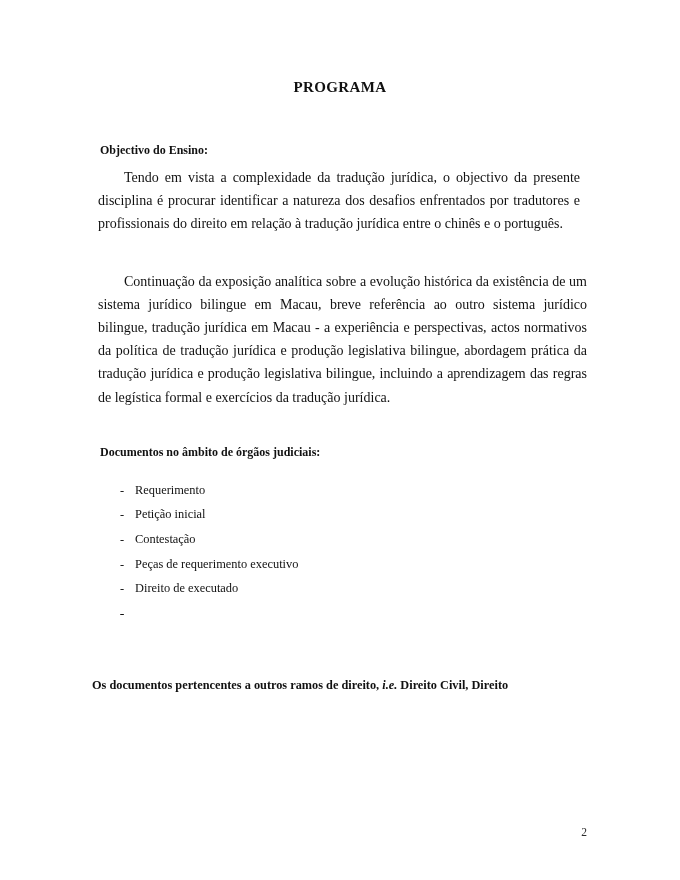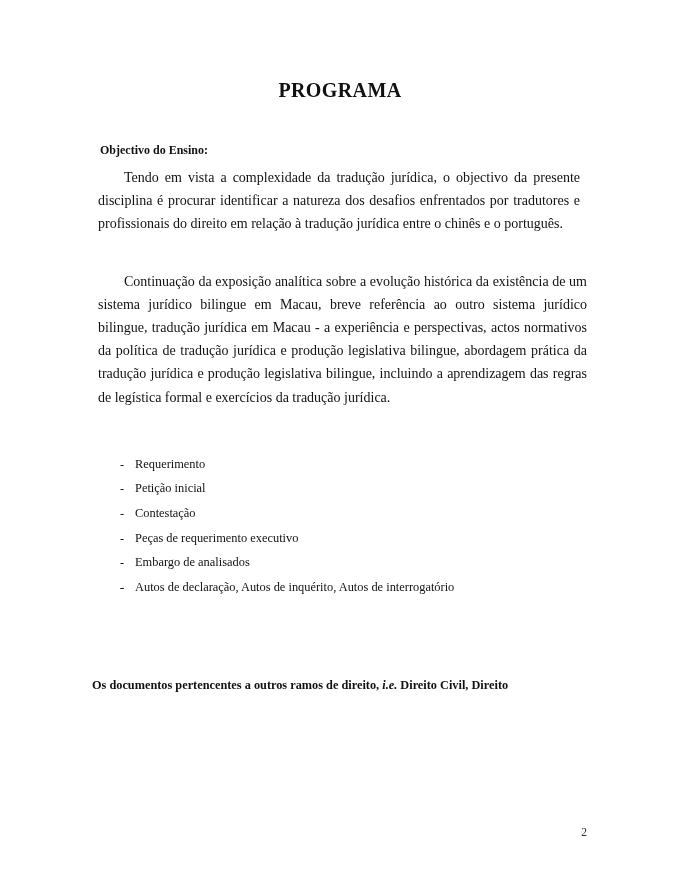--- a/index.html
+++ b/index.html
@@ -20,21 +20,21 @@
     box-sizing: border-box;
   }
 
   
   .doc-title {
     position: absolute;
     left: 0;
     top: 79px;
     width: 680px;
     text-align: center;
-    font-size: 20px;
+    font-size: 15px;
     font-weight: bold;
     letter-spacing: 0.4px;
   }
 
   
   .content {
     position: absolute;
     left: 98px;
     top: 140px;
     width: 490px;
@@ -136,20 +136,21 @@
 
     <div class="spacer-1"></div>
 
     <div class="section block-sumario">
       <p class="body-text">Continuação da exposição analítica sobre a evolução histórica da existência de um sistema jurídico bilingue em Macau, breve referência ao outro sistema jurídico bilingue, tradução jurídica em Macau - a experiência e perspectivas, actos normativos da política de tradução jurídica e produção legislativa bilingue, abordagem prática da tradução jurídica e produção legislativa bilingue, incluindo a aprendizagem das regras de legística formal e exercícios da tradução jurídica.</p>
     </div>
 
     <div class="spacer-2"></div>
 
     <div class="section block-documentos">
+      <h2 class="section-heading">Documentos no âmbito de órgãos judiciais:</h2>
 
       <div class="spacer-3"></div>
 
       <ul class="dash-list">
         <li>
           <span class="dash">-</span>
           <span>Requerimento</span>
         </li>
         <li>
           <span class="dash">-</span>
@@ -158,28 +159,27 @@
         <li>
           <span class="dash">-</span>
           <span>Contestação</span>
         </li>
         <li>
           <span class="dash">-</span>
           <span>Peças de requerimento executivo</span>
         </li>
         <li>
           <span class="dash">-</span>
-          <span>Embargo de analisados</span>
+          <span>Direito de executado</span>
         </li>
         <li>
           <span class="dash">-</span>
         </li>
         <li>
           <span class="dash">-</span>
-          <span>Autos de declaração, Autos de inquérito, Autos de interrogatório</span>
         </li>
       </ul>
     </div>
 
   </div>
 
   <p class="closing-note">
     <span>Os documentos pertencentes a outros ramos de direito,</span>
     <span class="ie">i.e.</span>
     <span>Direito Civil, Direito</span>

